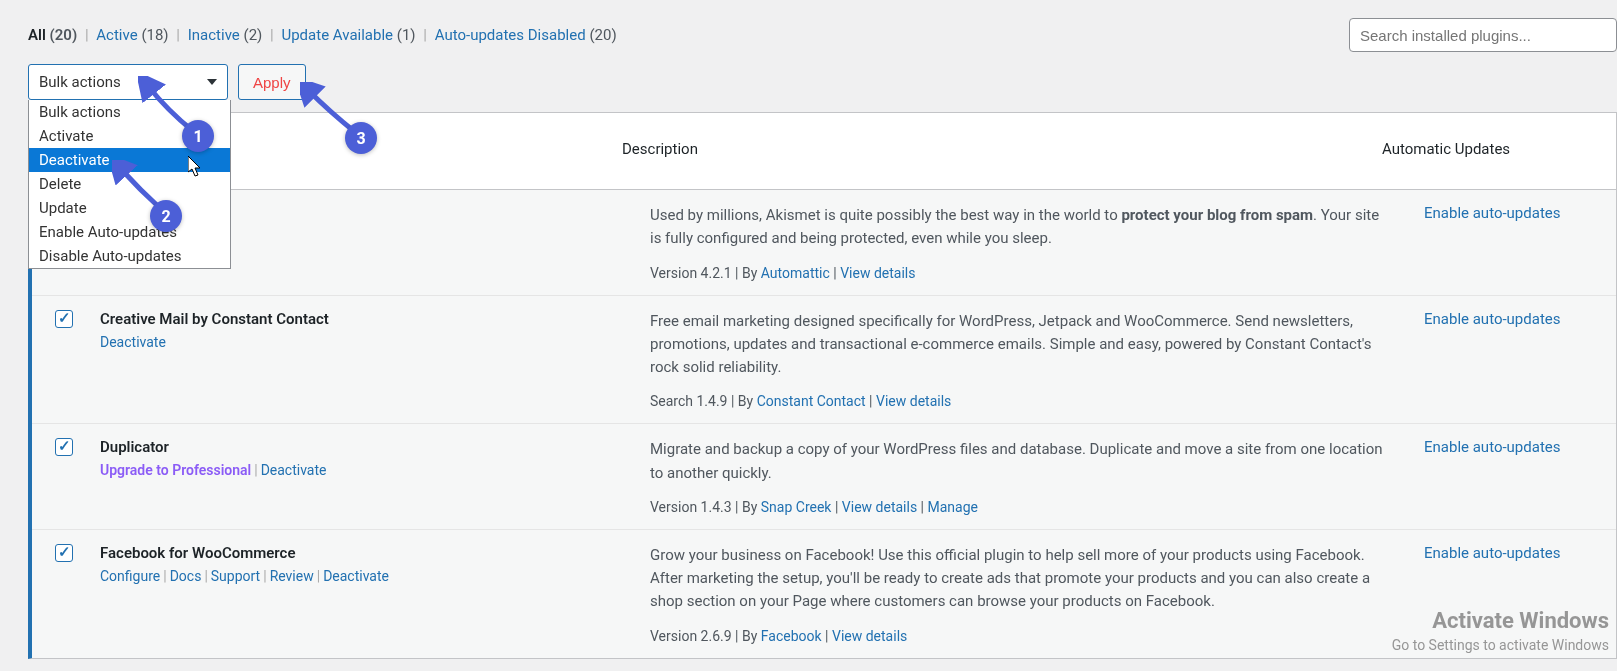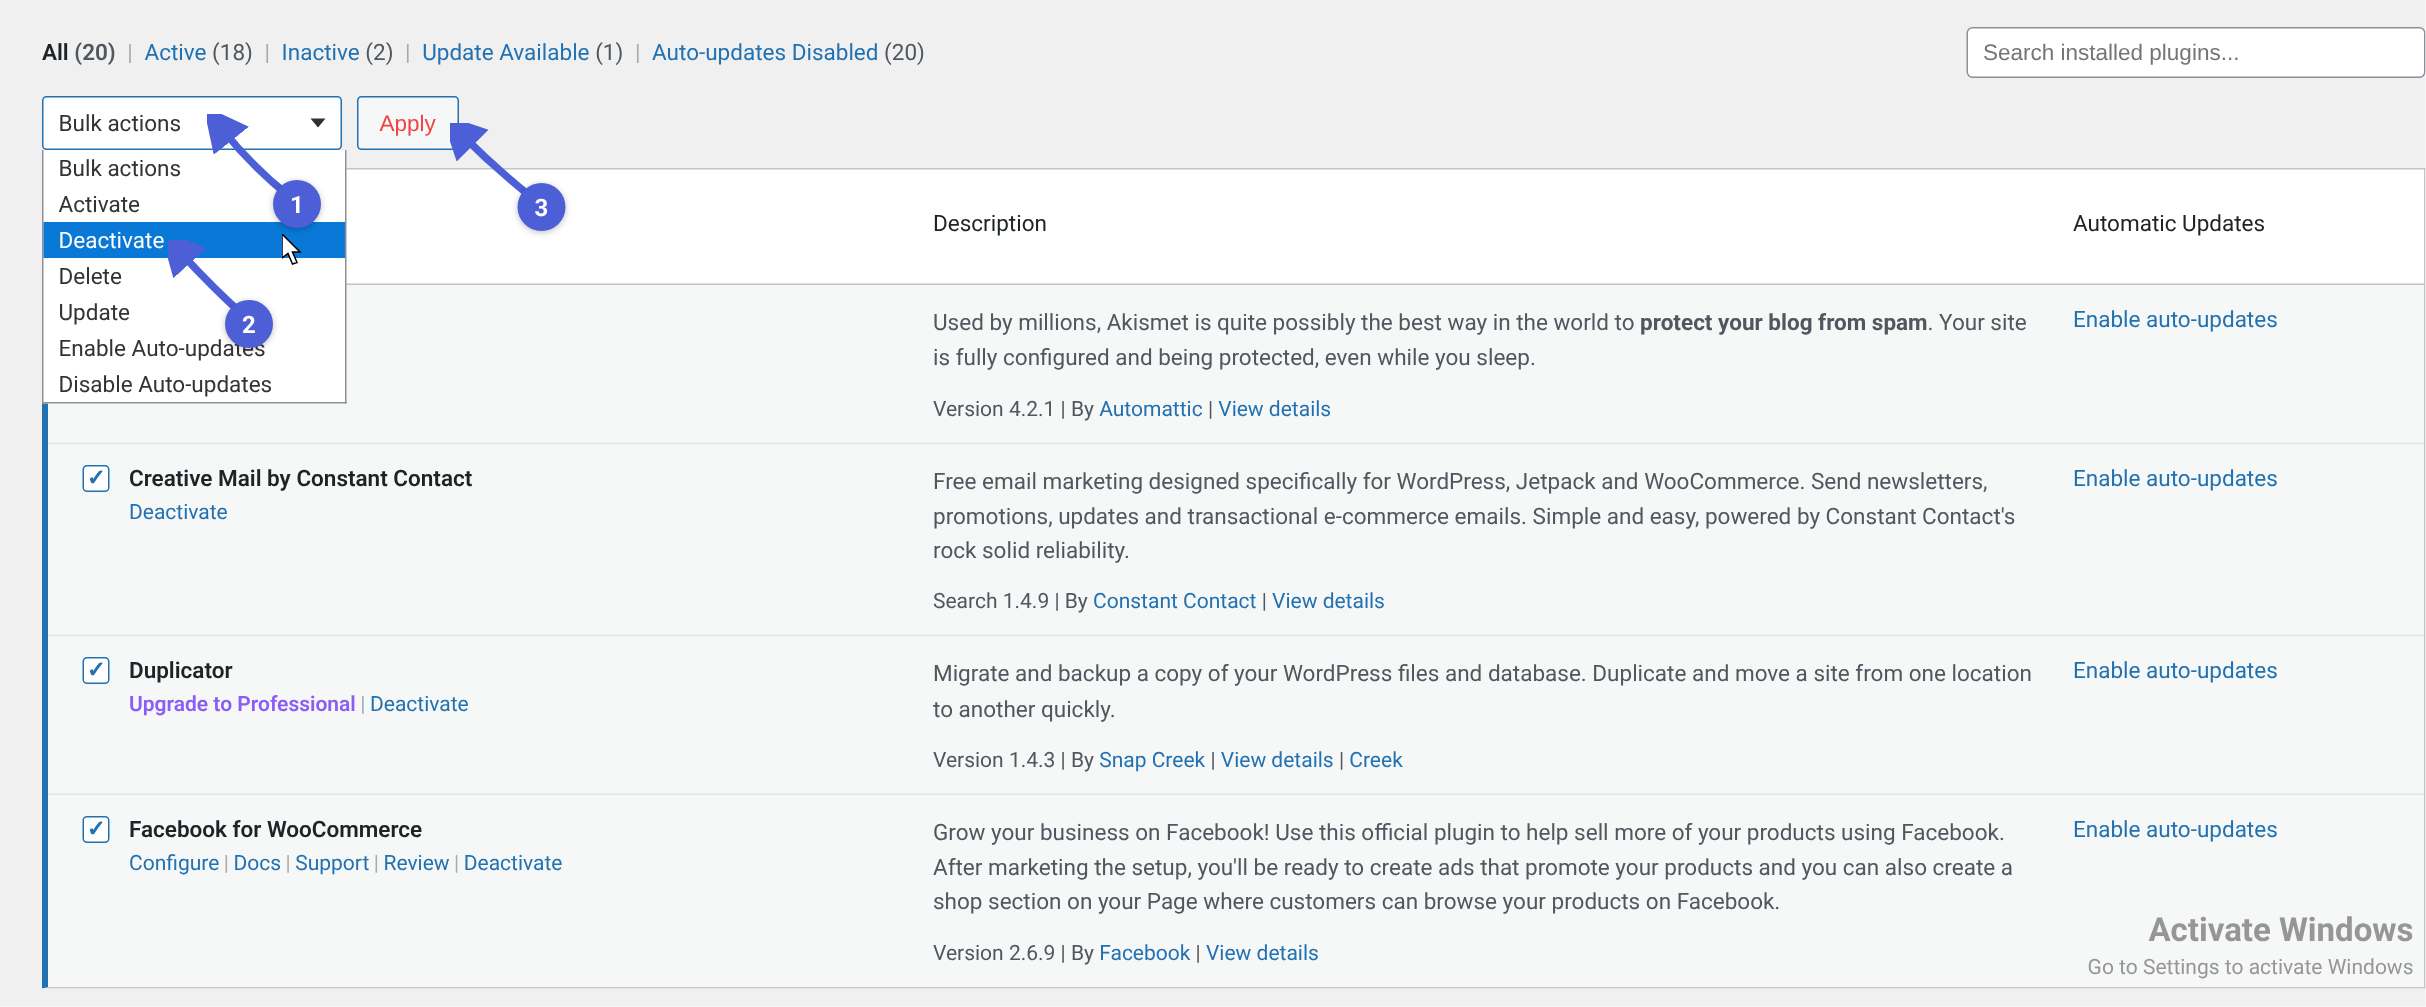--- a/index.html
+++ b/index.html
@@ -14,21 +14,21 @@
     }
     a { color: #2271b1; text-decoration: none; cursor: pointer; }
     
     .top-row { display: flex; align-items: center; margin-bottom: 12px; }
     .filter-links { font-size: 15px; }
     .filter-links .sep { color: #aaa; margin: 0 4px; }
     .filter-links .current { color: #1d2327; font-weight: 600; }
     .count { color: #50575e; margin-top: 16px; }
     .search-wrap { margin-left: auto; margin-right: 0; }
     .search-input {
-      width: 306px; height: 34px;
+      width: 268px; height: 34px;
       border: 1px solid #8c8f94; border-radius: 4px;
       padding: 0 10px; font-size: 15px;
       background: #fff;
     }
     
     .actions-row { display: flex; align-items: flex-start; gap: 10px; margin-bottom: 12px; position: relative; }
     .select-wrap { position: relative; width: 200px; }
     .bulk-select {
       width: 200px; height: 36px;
       border: 1px solid #2271b1; border-radius: 3px;
@@ -60,21 +60,21 @@
       font-size: 15px; cursor: pointer;
     }
     
     .table { border: 1px solid #c3c4c7; background: #fff; border-left: 4px solid #2271b1;}
     .thead { display: flex; border-bottom: 1px solid #c3c4c7; padding: 27px 0; font-weight: 400; color: #1d2327; }
     .col-cb { width: 50px; text-align: center; padding-left: 14px;}
     .col-name { width: 540px; padding-left: 4px; }
     .col-desc { width: 760px; padding-right: 20px; }
     .col-auto { flex: 1; padding-right: 18px; }
     
-    .row { display: flex; border-bottom: 1px solid #e5e5e5; background: #f6f7f7; padding: 14px 0; }
+    .row { display: flex; border-bottom: 1px solid #e5e5e5; background: #f6f7f7; padding: 14px 0; gap: 14px; }
     .row .col-cb input, .thead .col-cb input {
       width: 18px; height: 18px; appearance: none;
       border: 1px solid #8c8f94; border-radius: 3px; background: #fff;
       position: relative; cursor: pointer;
     }
     .row .col-cb input:checked, .thead .col-cb input:checked {
       border-color: #2271b1;
     }
     .row .col-cb input:checked::after, .thead .col-cb input:checked::after {
       content: '✓'; position: absolute; left: 2px; top: -2px;
@@ -189,21 +189,21 @@
     <div class="col-cb"><input type="checkbox" checked="" style=""></div>
     <div class="col-name">
       <div class="plugin-name">Duplicator</div>
       <div class="plugin-actions">
         <a class="upgrade">Upgrade to Professional</a><span class="pipe">|</span><a>Deactivate</a>
       </div>
     </div>
     <div class="col-desc">
       <div class="desc-text">Migrate and backup a copy of your WordPress files and database. Duplicate and move a site from one location to another quickly.</div>
       <div class="desc-meta">
-        <span>Version 1.4.3</span> | <span>By </span><a>Snap Creek</a> | <a>View details</a> | <a>Creek</a>
+        <span>Version 1.4.3</span> | <span>By </span><a>Snap Creek</a> | <a>View details</a> | <a>Manage</a>
       </div>
     </div>
     <div class="col-auto"><a>Enable auto-updates</a></div>
   </div>
 
   <div class="row" style="border-bottom:none;">
     <div class="col-cb"><input type="checkbox" checked="" style=""></div>
     <div class="col-name">
       <div class="plugin-name">Facebook for WooCommerce</div>
       <div class="plugin-actions">

